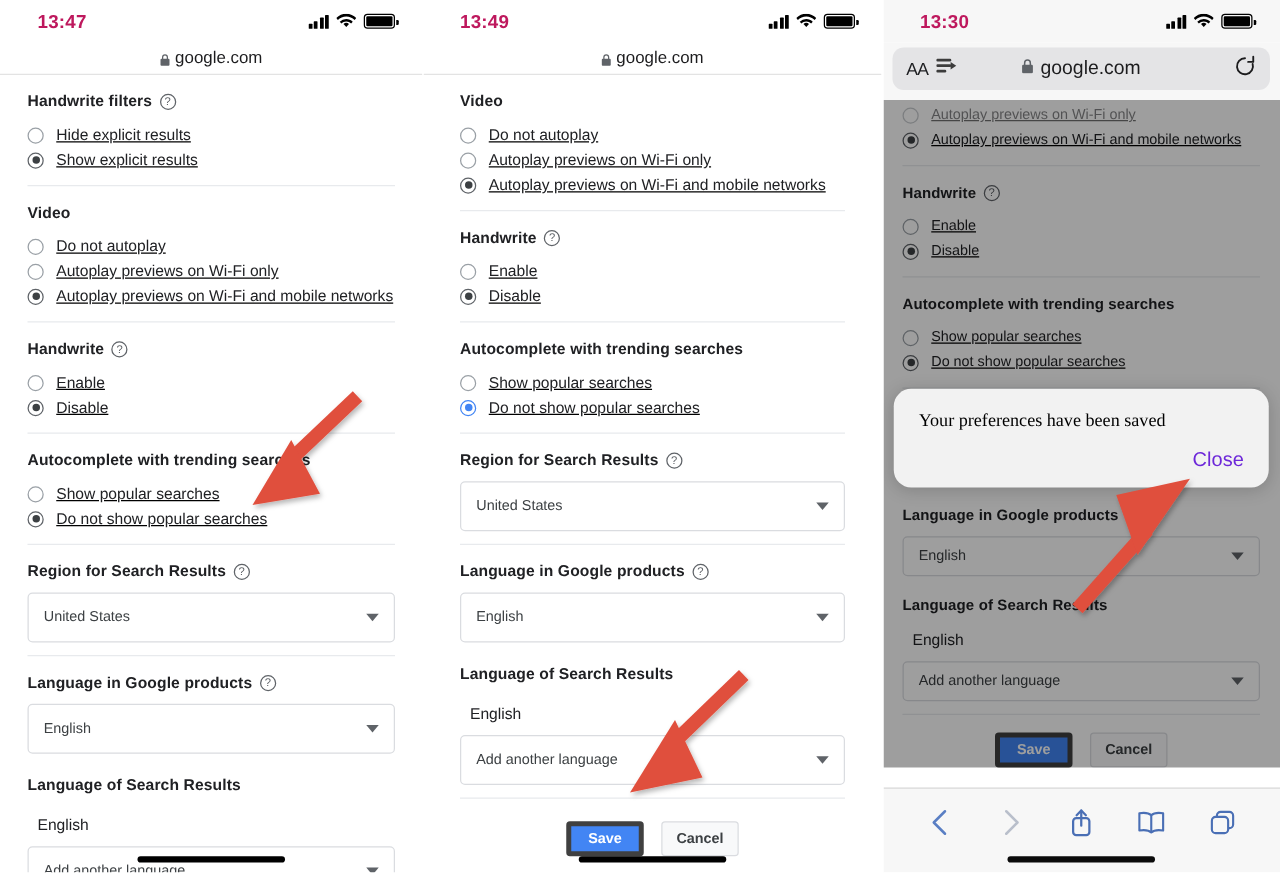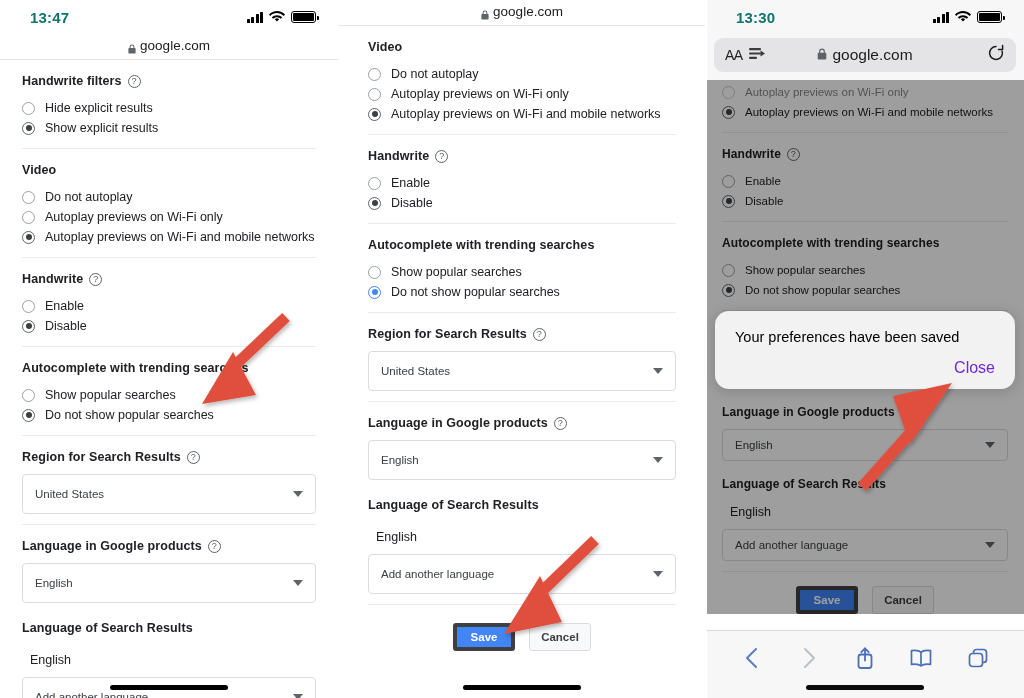--- a/index.html
+++ b/index.html
@@ -19,21 +19,21 @@
 
   
   .statusbar {
     height: 34px; display: flex; align-items: center;
     justify-content: space-between;
     padding: 0 22px 0 30px;
     background: #ffffff;
     position: relative;
   }
   .statusbar .clock {
-    font-size: 15px; font-weight: bold; color: #0f766e;
+    font-size: 15px; font-weight: bold; color: #be185d;
     letter-spacing: 0.2px;
   }
   .status-icons { display: flex; align-items: center; gap: 6px; }
   .ic-cell { display: flex; align-items: flex-end; gap: 1.5px; height: 11px; }
   .ic-cell i { display: block; width: 3px; background: #000; border-radius: 0.5px; }
   .ic-cell i:nth-child(1) { height: 4px; }
   .ic-cell i:nth-child(2) { height: 6px; }
   .ic-cell i:nth-child(3) { height: 8.5px; }
   .ic-cell i:nth-child(4) { height: 11px; }
   .ic-wifi { width: 16px; height: 12px; position: relative; }
@@ -96,21 +96,21 @@
 
   .help {
     width: 13px; height: 13px; border-radius: 50%;
     border: 1.2px solid #5f6368; color: #5f6368;
     font-size: 9px; line-height: 11px; text-align: center;
     font-weight: normal; flex: 0 0 auto;
   }
 
   .radio-row {
     display: flex; align-items: center; gap: 10px;
-    height: 20px; margin-bottom: 0px; padding: 1px 0;
+    height: 20px; margin-bottom: 0px; padding: 1px 0; text-decoration: underline;
   }
   .radio {
     width: 13px; height: 13px; border-radius: 50%;
     border: 1.3px solid #9aa0a6; background: #fff;
     flex: 0 0 auto; position: relative;
   }
   .radio.on { border-color: #5f6368; }
   .radio.on::after {
     content: ""; position: absolute; left: 50%; top: 50%;
     transform: translate(-50%,-50%);
@@ -157,21 +157,21 @@
   }
   .phone.p3 .page { background: #fff; }
 
   .alert {
     position: absolute; z-index: 20;
     left: 9px; right: 9px; top: 311px;
     background: #f2f2f2; border-radius: 14px;
     padding: 18px 20px 12px 20px;
     box-shadow: 0 2px 14px rgba(0,0,0,0.18);
   }
-  .alert .msg { font-size: 14.5px; color: #000; }
+  .alert .msg { font-size: 14.5px; color: #000; font-family: Liberation Serif, serif; }
   .alert .close-row { text-align: right; margin-top: 14px; }
   .alert .close { font-size: 16px; color: #6d28d9; cursor: pointer; margin-left: 14px; }
 
   
   .toolbar {
     position: absolute; left: 0; right: 0; bottom: 0; height: 68px;
     background: #f7f7f7; border-top: 1px solid #d9d9d9;
     display: flex; align-items: flex-start; justify-content: space-around;
     padding: 12px 18px 0 18px; z-index: 30;
   }
@@ -327,20 +327,39 @@
           </div>
         </div>
       </div>
     </div>
 
     <div class="home-ind"></div>
   </div>
 
   <div class="phone p2">
 
+    <div class="statusbar">
+      <span class="clock">13:49</span>
+      <span class="status-icons">
+        <span class="ic-cell">
+            <i></i>
+            <i></i>
+            <i></i>
+            <i></i>
+          </span>
+        <span class="ic-wifi">
+          <svg width="16" height="12" viewBox="0 0 16 12">
+              <path d="M8 10.6 5.8 8.2a3.2 3.2 0 0 1 4.4 0L8 10.6zM8 6.2c-1.5 0-2.9.6-3.9 1.6L2.8 6.3A7.4 7.4 0 0 1 8 4.2c2 0 3.9.8 5.2 2.1l-1.3 1.5A5.4 5.4 0 0 0 8 6.2zM8 2.1c-2.6 0-5 1-6.7 2.8L0 3.4A11.5 11.5 0 0 1 8 0c3.1 0 6 1.3 8 3.4l-1.3 1.5A9.5 9.5 0 0 0 8 2.1z" fill="#000"></path>
+            </svg>
+        </span>
+        <span class="ic-batt">
+            <b></b>
+          </span>
+      </span>
+    </div>
 
     <div class="urlbar-compact">
       <span class="lock">
         <svg width="8" height="10" viewBox="0 0 8 10">
             <path d="M1.6 4V2.8a2.4 2.4 0 0 1 4.8 0V4h.4A.8.8 0 0 1 7.6 4.8v4A.8.8 0 0 1 6.8 9.6H1.2A.8.8 0 0 1 .4 8.8v-4A.8.8 0 0 1 1.2 4h.4zm1 0h2.8V2.8a1.4 1.4 0 0 0-2.8 0V4z" fill="#5f6368"></path>
           </svg>
       </span>
       <span class="host">google.com</span>
     </div>
 

